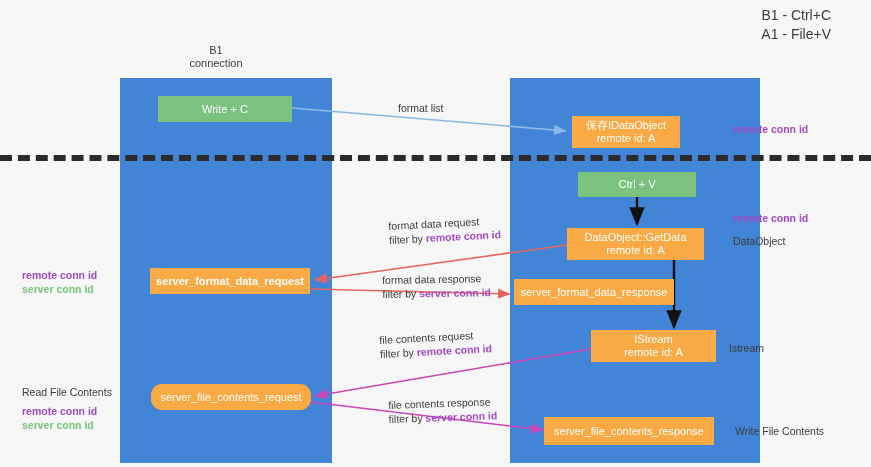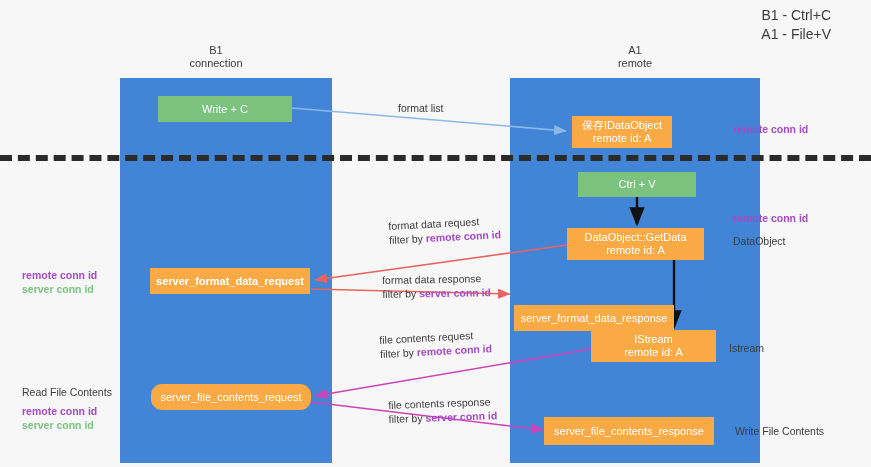--- a/index.html
+++ b/index.html
@@ -18,25 +18,25 @@
   #title{position:absolute;left:0;top:6px;width:831px;text-align:right;
          font-size:14px;line-height:19px;color:#3c3c3c;}
 
   .node{position:absolute;box-sizing:border-box;display:flex;flex-direction:column;
         align-items:center;justify-content:center;text-align:center;
         font-size:11px;line-height:13px;color:#ffffff;}
   .green{background:#7ac27e;}
   .orange{background:#f9aa45;}
 
   #n-ctrlc{left:158px;top:96px;width:134px;height:26px;}
-  #n-saveobj{left:572px;top:116px;width:100px;height:32px;}
+  #n-saveobj{left:572px;top:116px;width:108px;height:32px;}
   #n-ctrlv{left:578px;top:172px;width:118px;height:25px;}
   #n-getdata{left:567px;top:228px;width:137px;height:32px;}
   #n-sfdreq{left:150px;top:268px;width:160px;height:26px;font-weight:bold;}
-  #n-sfdresp{left:514px;top:279px;width:160px;height:26px;margin-top:26px;}
+  #n-sfdresp{left:514px;top:279px;width:160px;height:26px;}
   #n-istream{left:591px;top:330px;width:125px;height:32px;}
   #n-sfcreq{left:151px;top:384px;width:160px;height:26px;border-radius:11px;}
   #n-sfcresp{left:544px;top:417px;width:170px;height:28px;}
 
   #dash{position:absolute;left:0;top:155px;width:871px;height:0;
         border-top:6px dashed #2b2b2b;}
 
   .sidelbl{position:absolute;font-size:10.5px;line-height:14px;}
   .purple{color:#a44ac4;font-weight:bold;}
   .greentxt{color:#7ac27e;font-weight:bold;}
@@ -65,24 +65,20 @@
 <div id="stage">
 
   <div id="title">
     <div>B1 - Ctrl+C</div>
     <div>A1 - File+V</div>
   </div>
 
   <div class="col-head" id="head-b1">
     <div>B1</div>
     <div>connection</div>
-  </div>
-  <div class="col-head" id="head-a1">
-    <div>A1</div>
-    <div>remote</div>
   </div>
 
   <div class="lane" id="lane-b1"></div>
   <div class="lane" id="lane-a1"></div>
 
   <svg id="wires">
     <defs>
       <marker id="ah-blue" markerWidth="9" markerHeight="9" refX="7.5" refY="3.2" orient="auto">
         <path d="M0,0 L8,3.2 L0,6.4 z" fill="#8ab9e8"></path>
       </marker>

